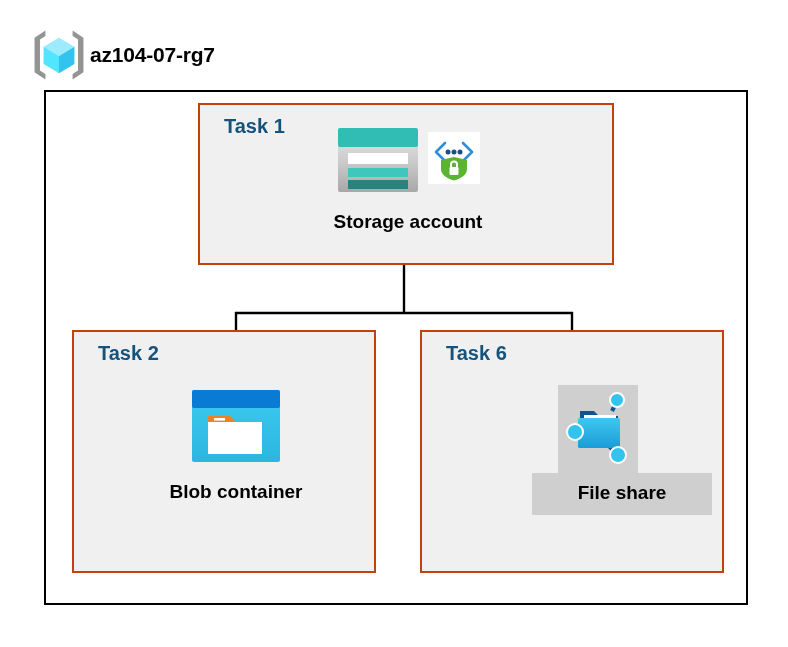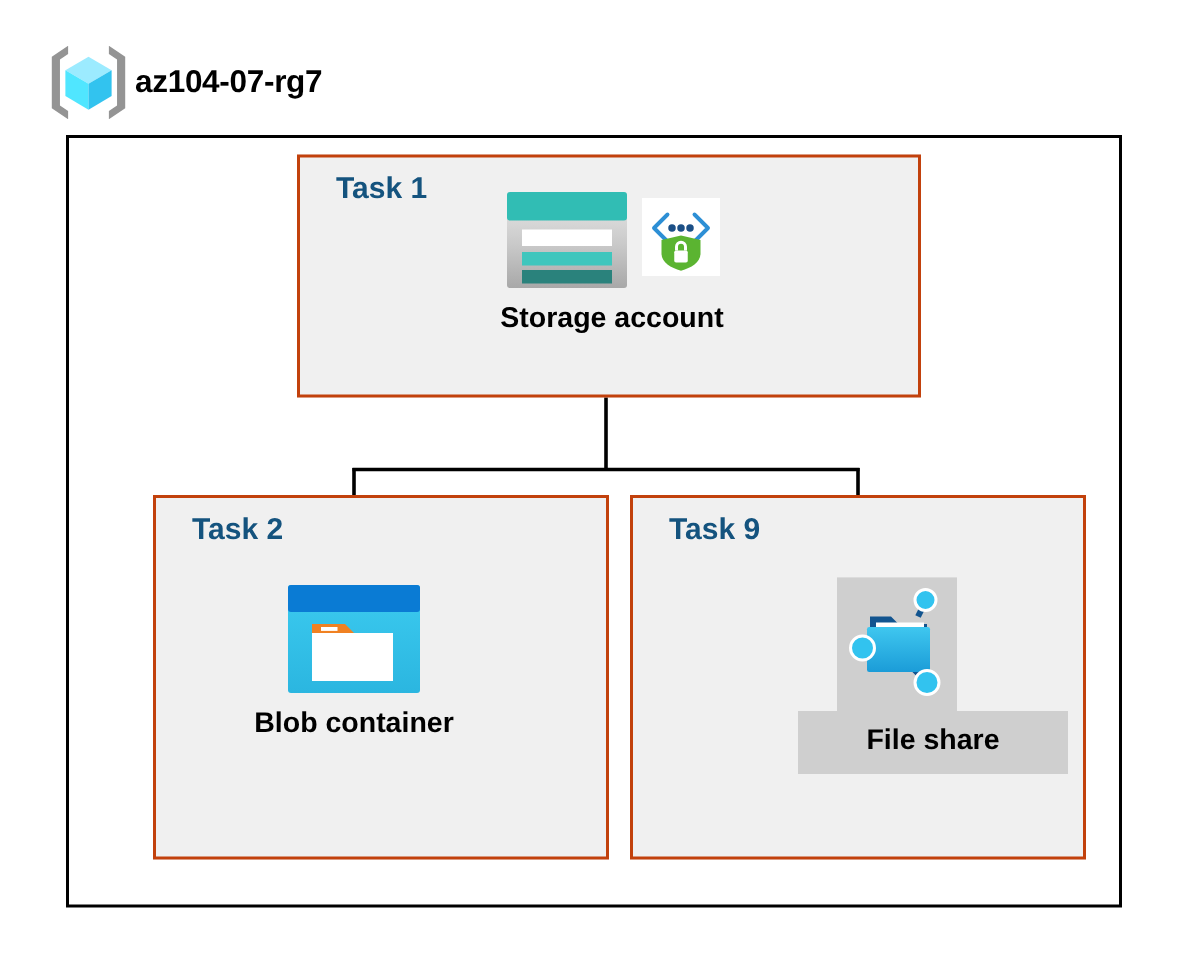--- a/index.html
+++ b/index.html
@@ -57,21 +57,21 @@
   }
 
   
   .task-box {
     position: absolute;
     border: 2px solid #c2410c;
     background: #f0f0f0;
     box-sizing: border-box;
   }
   #task-1-box { left: 198px; top: 103px; width: 416px; height: 162px; }
-  #task-2-box { left: 72px;  top: 330px; width: 304px; height: 243px; margin-left: 30px; }
+  #task-2-box { left: 72px;  top: 330px; width: 304px; height: 243px; }
   #task-3-box { left: 420px; top: 330px; width: 304px; height: 243px; }
 
   .task-label {
     position: absolute;
     left: 24px;
     top: 10px;
     font-size: 20px;
     font-weight: bold;
     color: #14537e;
     white-space: nowrap;
@@ -82,20 +82,21 @@
     position: absolute;
     display: flex;
     flex-direction: column;
     align-items: center;
   }
   .node-caption {
     font-size: 19px;
     font-weight: bold;
     color: #000000;
     white-space: nowrap;
+    margin-top: 10px;
     padding: 3px 6px;
   }
   .node-icon-wrap {
     display: flex;
     align-items: flex-start;
     justify-content: center;
   }
 
   
   #node-storage-account { left: 296px; top: 126px; width: 224px; }
@@ -230,21 +231,21 @@
           <rect x="24" y="30" width="11" height="2.6" fill="#ffffff"></rect>
 
           <rect x="18" y="34" width="54" height="32" fill="#ffffff"></rect>
         </svg>
       </span>
     </div>
     <span class="node-caption">Blob container</span>
   </div>
 
   <div class="task-box" id="task-3-box">
-    <span class="task-label">Task 9</span>
+    <span class="task-label">Task 6</span>
   </div>
 
   <div class="node" id="node-file-share">
     <div class="node-icon-wrap">
       <span>
         <svg width="80" height="84" viewBox="0 0 80 84" xmlns="http://www.w3.org/2000/svg">
           <defs>
             <linearGradient id="fsFolder" x1="0" y1="0" x2="0" y2="1">
               <stop offset="0" stop-color="#3fc7ef"></stop>
               <stop offset="1" stop-color="#1b9cd8"></stop>

